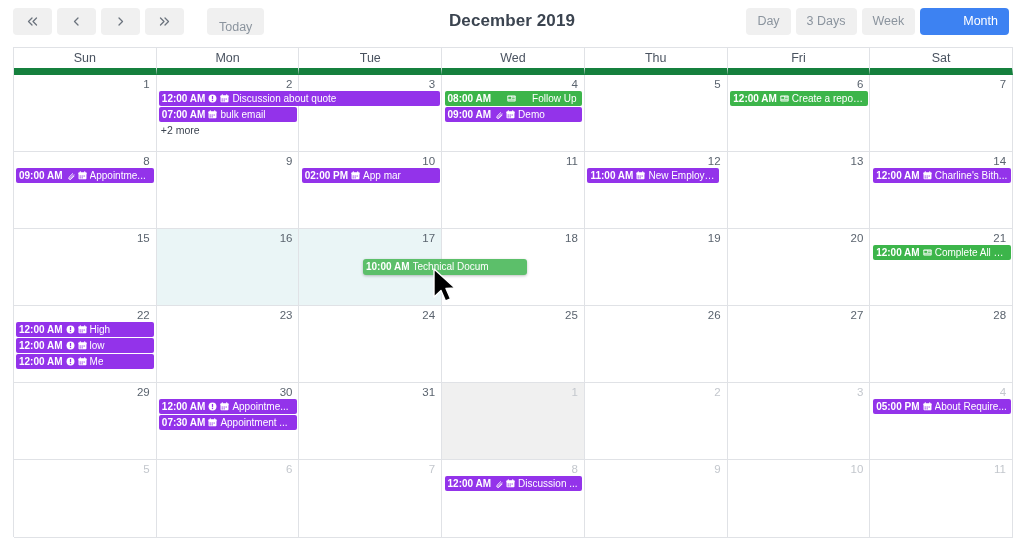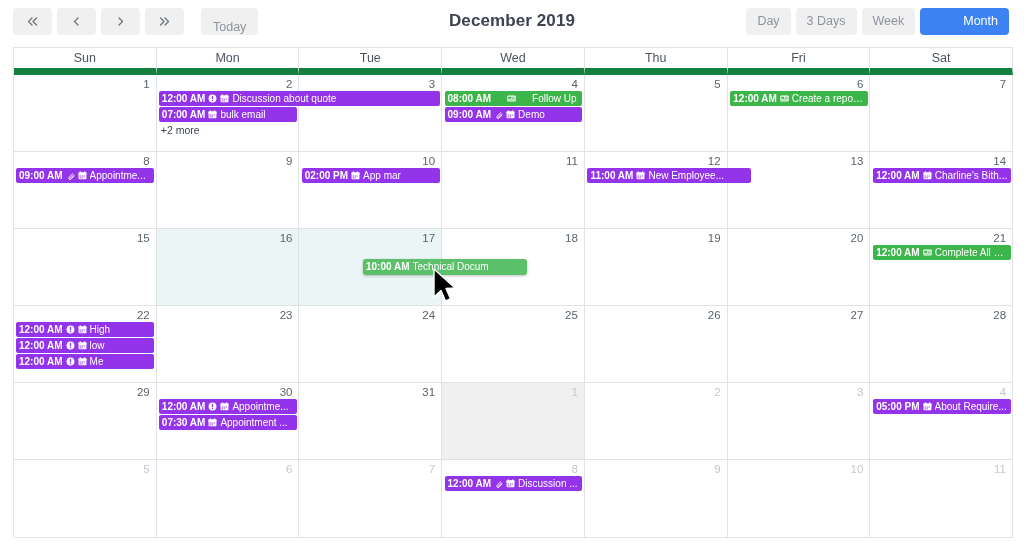--- a/index.html
+++ b/index.html
@@ -34,21 +34,21 @@
     display: flex; align-items: center; justify-content: center;
     cursor: pointer;
     line-height: 1;
   }
   .nav-btn svg { display: block; }
   .today-btn {
     height: 27px;
     padding: 12px 12px;
     background: #f0f0f0;
     border: none; border-radius: 4px;
-    margin-left: 12px;
+    margin-left: 18px;
     color: #8b949e;
     font-size: 12.5px;
     font-family: "Liberation Sans", sans-serif;
     cursor: pointer;
   }
   .title {
     position: absolute;
     left: 0; right: 0;
     text-align: center;
     font-size: 17px;
@@ -390,21 +390,21 @@
                   <rect x="6.9" y="0.3" width="1.1" height="2.0" fill="#ffffff"></rect>
                   <rect x="1.8" y="5.0" width="1.3" height="1.2" fill="#9333ea"></rect>
                   <rect x="4.0" y="5.0" width="1.3" height="1.2" fill="#9333ea"></rect>
                   <rect x="6.2" y="5.0" width="1.3" height="1.2" fill="#9333ea"></rect>
                   <rect x="1.8" y="7.0" width="1.3" height="1.2" fill="#9333ea"></rect>
                   <rect x="4.0" y="7.0" width="1.3" height="1.2" fill="#9333ea"></rect>
                 </svg>
               </span>
               <span class="ev-title">App mar</span>
             </div>
-            <div class="event purple" style="left: 573.429px; width: 164px; top: 16px;">
+            <div class="event purple" style="left: 573.429px; width: 132px; top: 16px;">
               <span class="ev-time">11:00 AM</span>
               <span class="ev-ico">
                 <svg width="9" height="9" viewBox="0 0 10 10">
                   <rect x="0.6" y="1.6" width="8.8" height="7.6" rx="0.8" fill="#ffffff"></rect>
                   <rect x="0.6" y="1.6" width="8.8" height="2.1" fill="#ffffff"></rect>
                   <rect x="2.0" y="0.3" width="1.1" height="2.0" fill="#ffffff"></rect>
                   <rect x="6.9" y="0.3" width="1.1" height="2.0" fill="#ffffff"></rect>
                   <rect x="1.8" y="5.0" width="1.3" height="1.2" fill="#9333ea"></rect>
                   <rect x="4.0" y="5.0" width="1.3" height="1.2" fill="#9333ea"></rect>
                   <rect x="6.2" y="5.0" width="1.3" height="1.2" fill="#9333ea"></rect>

